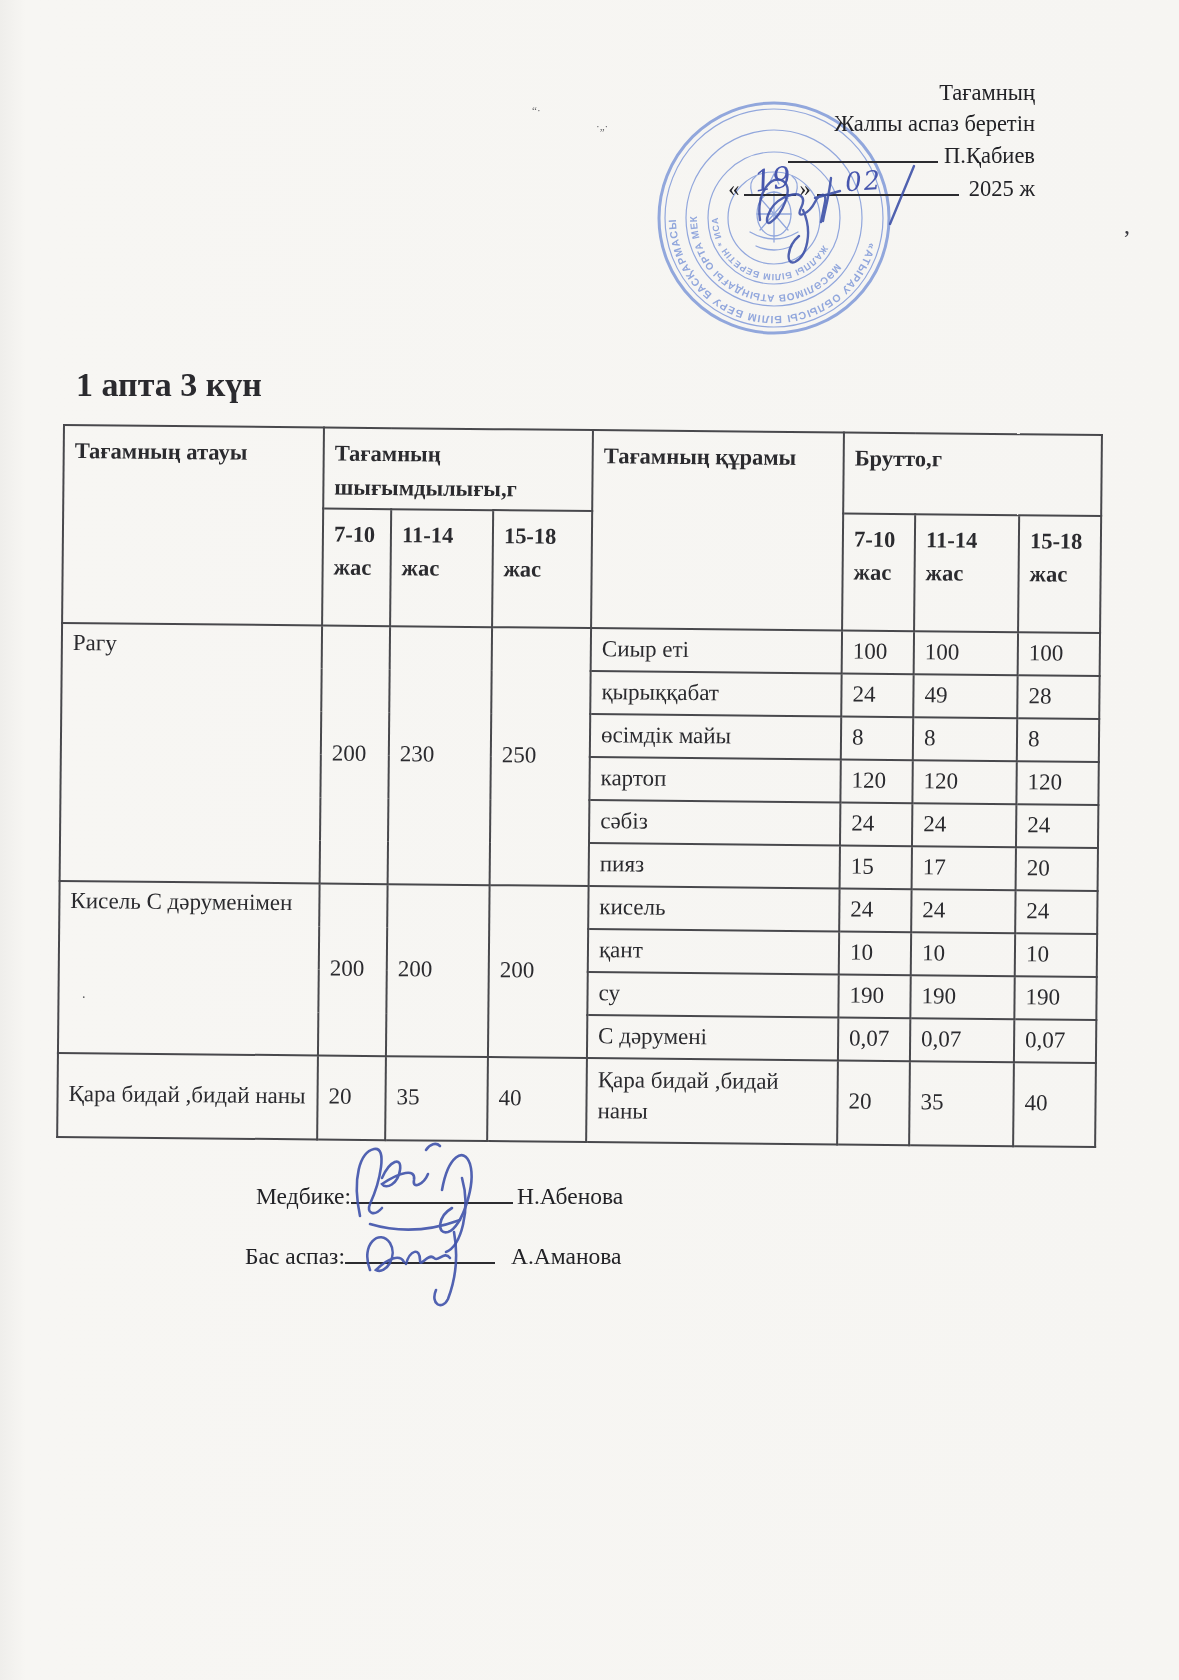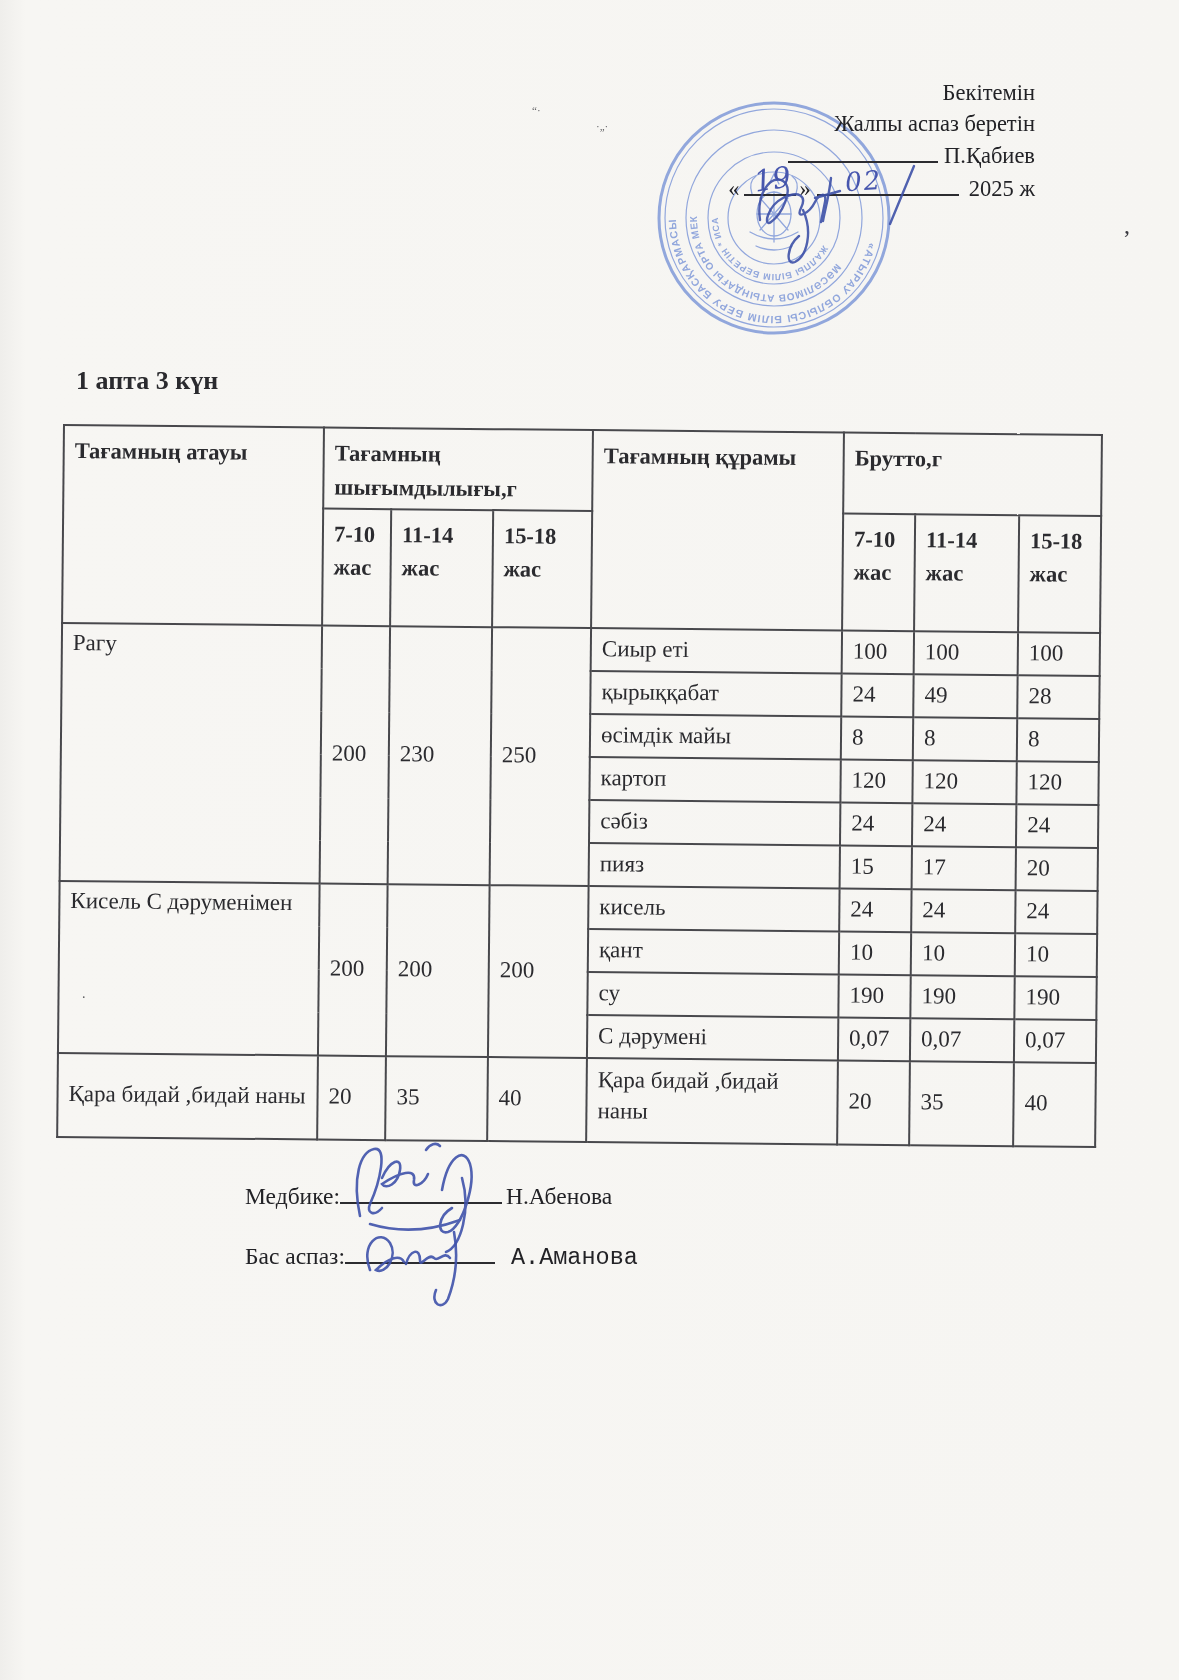--- a/index.html
+++ b/index.html
@@ -33,21 +33,21 @@
   }
   .hand-day{left:10px;top:-8px;font-size:29px;transform:rotate(-9deg);}
   .hand-month{left:28px;top:-6px;font-size:26px;transform:rotate(-4deg);letter-spacing:2px;}
   
   .stamp{position:absolute;left:652px;top:96px;z-index:1;opacity:.82;}
   
   .ink{position:absolute;z-index:5;}
   
   .doc-heading{
     position:absolute;left:76px;top:366px;
-    font-size:26px;font-weight:bold;color:#2a2a2e;z-index:2;
+    font-size:34px;font-weight:bold;color:#2a2a2e;z-index:2;
   }
   
   .tablewrap{
     position:absolute;left:63px;top:424px;width:1038px;
     transform:rotate(0.55deg);transform-origin:0 0;z-index:2;
   }
   table.menu{
     border-collapse:collapse;table-layout:fixed;width:1038px;
     font-size:23px;color:#2b2b2f;
   }
@@ -65,26 +65,26 @@
   tr.hdr1 th{height:56px;}
   tr.hdr2 th{height:104px;line-height:1.5;}
   th.squeeze{padding-right:22px;}
   td.top{vertical-align:top;padding-top:4px;}
   td.ing,td.num{height:35px;vertical-align:middle;line-height:1.15;}
   tr.tall td{height:74px;vertical-align:middle;line-height:1.25;}
   td.dish{vertical-align:top;padding-top:5px;padding-right:55px;line-height:1.35;}
   
   .sig-row{position:absolute;font-size:23.5px;color:#222226;z-index:3;white-space:nowrap;}
   .sig-row .blank{height:24px;}
-  .sig-med{left:245px;top:1178px;font-family:Liberation Serif, serif;}
+  .sig-med{left:256px;top:1178px;font-family:Liberation Serif, serif;}
   .sig-chef{left:245px;top:1238px;}
   .sig-med .blank{width:162px;}
   .sig-chef .blank{width:150px;}
   .sig-name{margin-left:4px;}
-  .sig-chef .sig-name{margin-left:16px;font-family:Liberation Mono, monospace;}
+  .sig-chef .sig-name{margin-left:16px;}
   
   .artifact{position:absolute;color:#5a5a5e;z-index:2;}
 </style>
 </head>
 <body>
 
 <div class="page">
 
   <svg class="stamp" width="244" height="244" viewBox="0 0 244 244">
     <g fill="none" stroke="#7c96d8">
@@ -119,21 +119,21 @@
       <line x1="105" y1="118" x2="139" y2="118"></line>
       <path d="M 98 136 Q 122 150 146 136"></path>
       <path d="M 100 98 Q 96 86 104 80"></path>
       <path d="M 144 98 Q 148 86 140 80"></path>
       <path d="M 117 88 L 122 78 L 127 88"></path>
       <path d="M 104 150 Q 122 158 140 150"></path>
     </g>
   </svg>
 
   <div class="approval">
-    <div class="ln">Бекітемін</div>
+    <div class="ln">Тағамның</div>
     <div class="ln">Жалпы аспаз беретін</div>
     <div class="ln">
       <span class="blank blank-sig"></span><span>П.Қабиев</span>
     </div>
     <div class="ln">
       <span>«</span><span class="blank blank-day"><span class="hand hand-day">19</span></span><span>»</span><span class="blank blank-month"><span class="hand hand-month">02</span></span><span>2025 ж</span>
     </div>
   </div>
 
   <svg class="ink" style="left:742px;top:158px;" width="205" height="120" viewBox="0 0 205 120">

